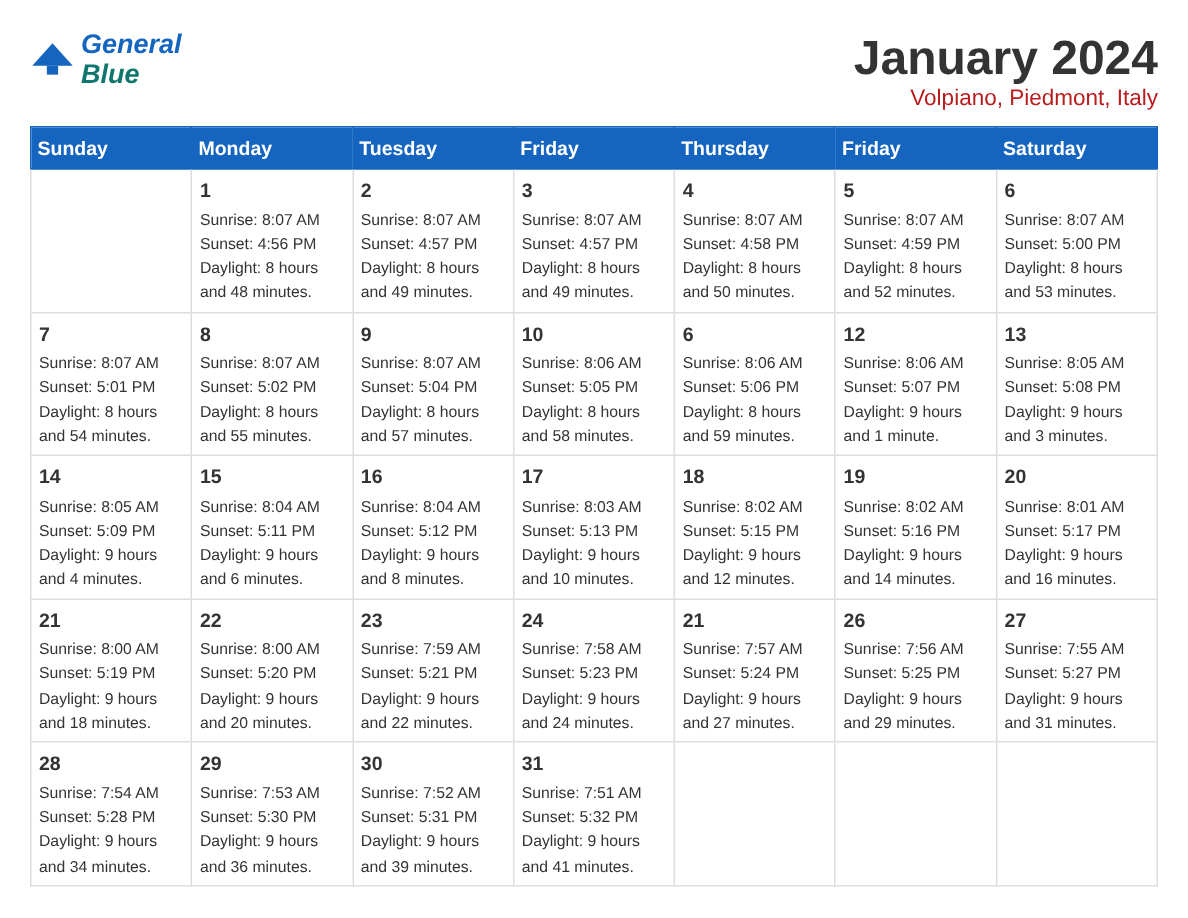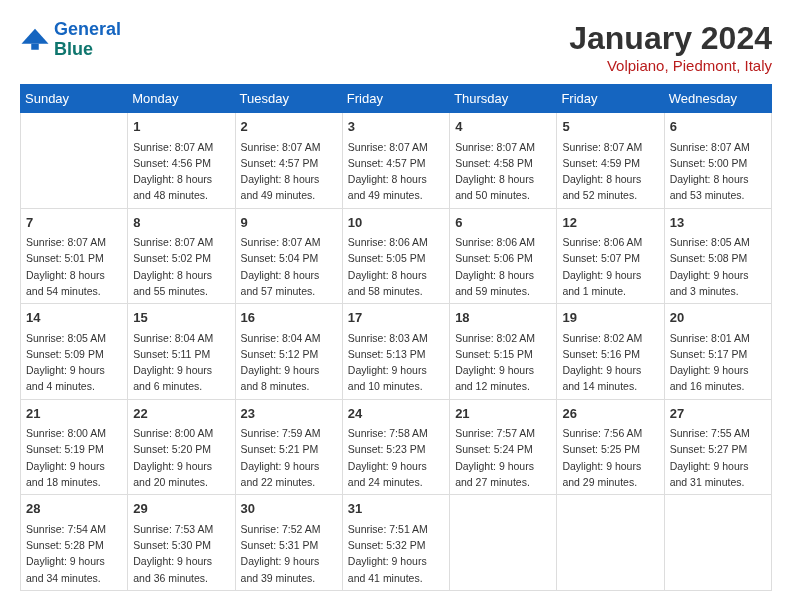--- a/index.html
+++ b/index.html
@@ -19,20 +19,21 @@
     .logo {
       display: flex;
       align-items: center;
       gap: 4px;
     }
     .logo-text {
       font-size: 18px;
       font-weight: bold;
       color: #333;
       line-height: 1.1;
+      font-style: italic;
     }
     .logo-text span {
       color: #1565c0;
     }
     .logo-icon {
       width: 30px;
       height: 30px;
     }
     .title-block {
       text-align: right;
@@ -51,21 +52,21 @@
       width: 100%;
       border-collapse: collapse;
       font-size: 11px;
     }
     thead tr th {
       background-color: #1565c0;
       color: #fff;
       padding: 6px 4px;
       text-align: left;
       font-size: 13px;
-      font-weight: normal;
+      font-weight: bold;
       border: 1px solid #1565c0;
     }
     tbody tr {
       border-bottom: 1px solid #ccc;
     }
     tbody tr td {
       vertical-align: top;
       padding: 4px 5px;
       border: 1px solid #ddd;
       min-height: 80px;
@@ -108,21 +109,21 @@
 
 <table>
   <thead>
     <tr id="header-row">
         <th>Sunday</th>
         <th>Monday</th>
         <th>Tuesday</th>
         <th>Friday</th>
         <th>Thursday</th>
         <th>Friday</th>
-        <th>Wednesday</th>
+        <th>Saturday</th>
       </tr>
   </thead>
   <tbody id="calendar-body">
       <tr>
         <td></td>
         <td>
           <div class="day-num">1</div>
           <div class="day-info">Sunrise: 8:07 AM<br>Sunset: 4:56 PM<br>Daylight: 8 hours<br>and 48 minutes.</div>
         </td>
         <td>

